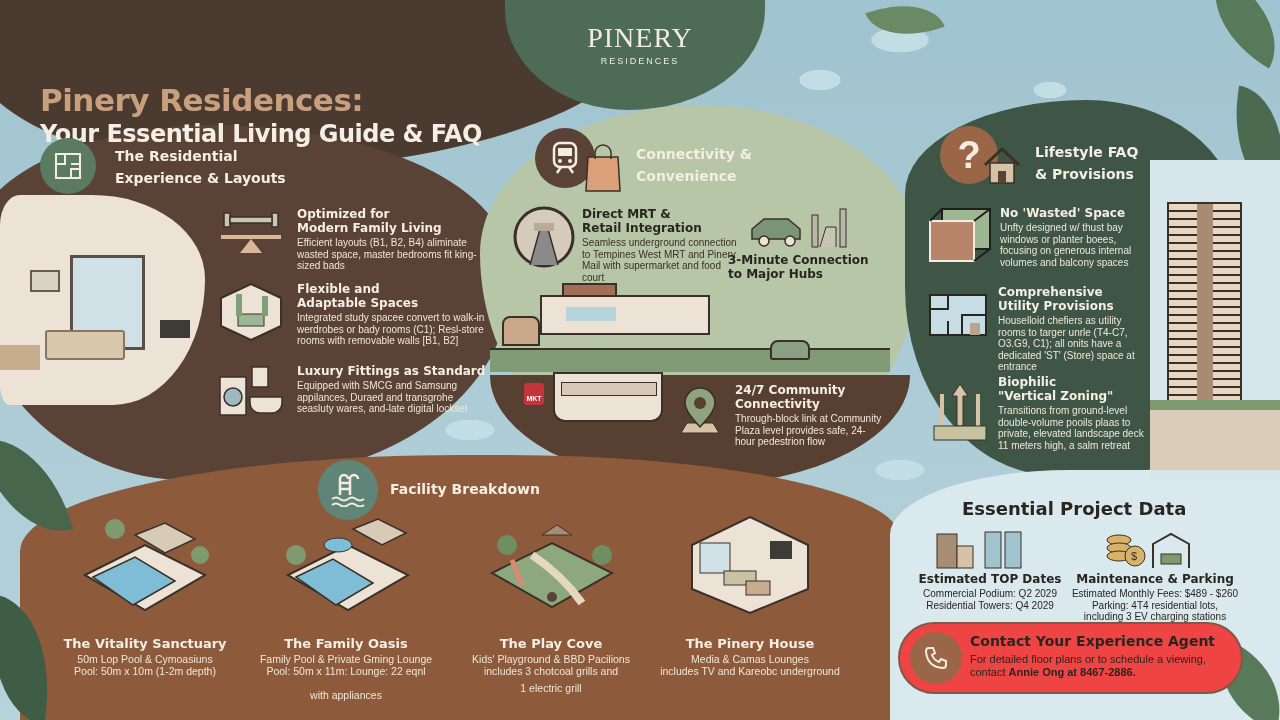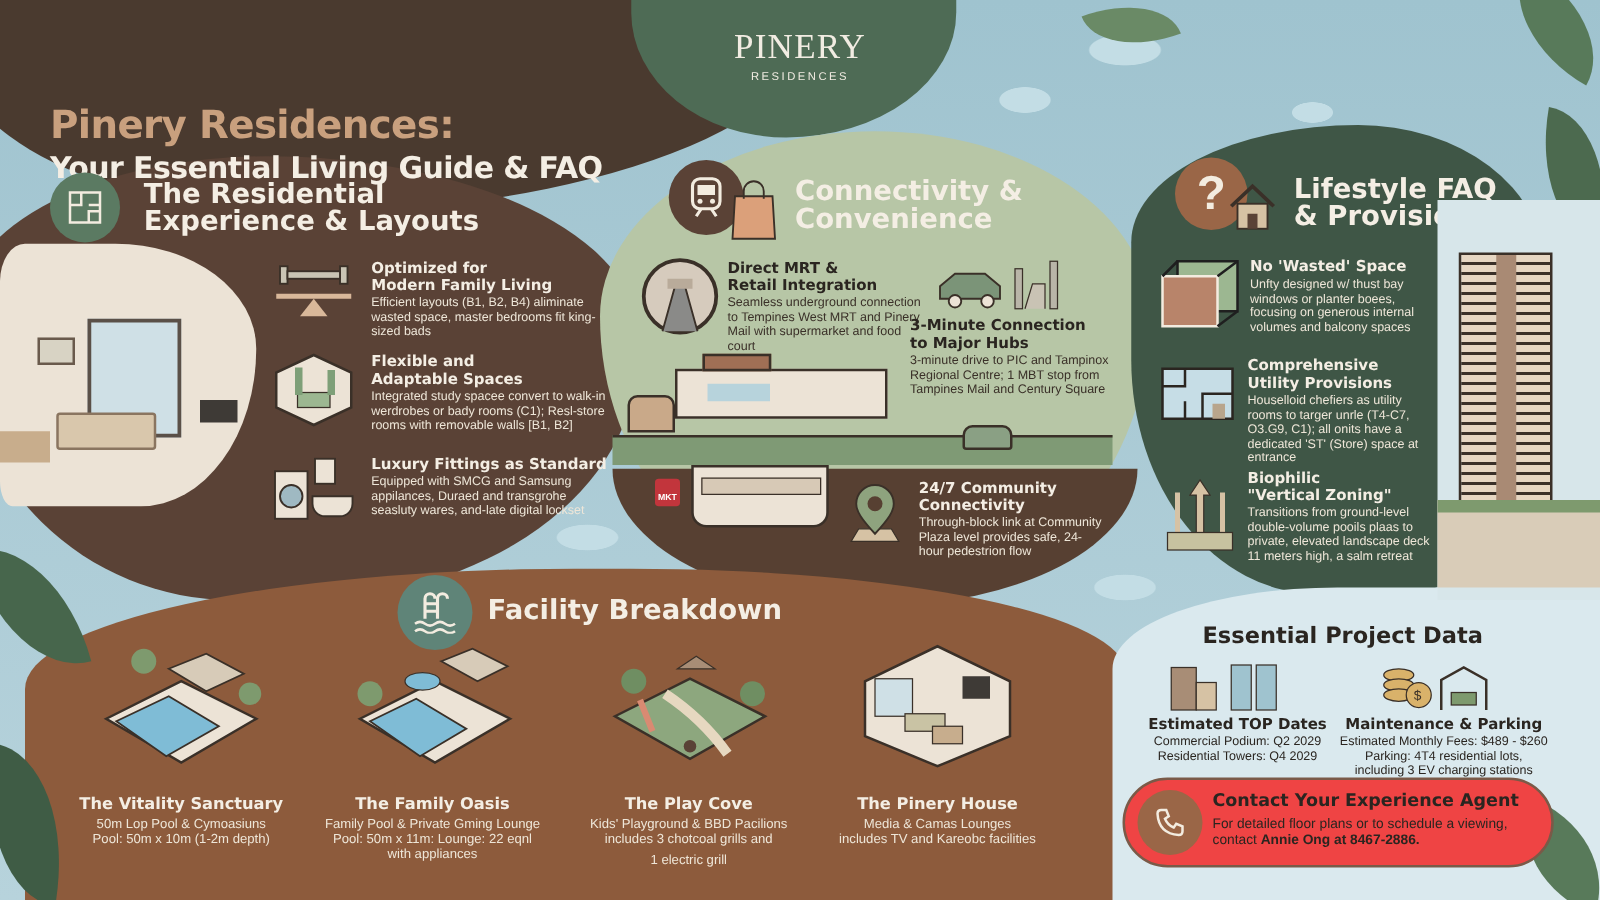--- a/index.html
+++ b/index.html
@@ -24,21 +24,21 @@
   .faq-blob{left:905px;top:100px;width:330px;height:375px;background:#3f5646;border-radius:55% 45% 35% 45% / 25% 30% 40% 50%}
   .sky{left:1150px;top:160px;width:130px;height:320px;background:#d7e6ea}
   .fac-blob{left:20px;top:455px;width:880px;height:275px;background:#8d5b3c;border-radius:50% 45% 0 0 / 35% 30% 0 0}
   .data-blob{left:890px;top:470px;width:400px;height:260px;background:#dae9ee;border-radius:45% 0 0 0 / 25% 0 0 0}
   .leaf{position:absolute;background:#587a5a;border-radius:0 100% 0 100%}
   .t1{left:40px;top:86px;font-size:31px;color:#c9a07e;font-family:"DejaVu Sans",sans-serif;font-weight:bold;letter-spacing:-.5px}
   .logo{left:580px;top:22px;width:120px;text-align:center;color:#f1ece2}
   .logo .big{font-family:"Liberation Serif",serif;font-size:28px;letter-spacing:1px}
   .logo .small{font-size:9px;letter-spacing:2px;margin-top:2px}
   .sec-icon{position:absolute;width:56px;height:56px;border-radius:50%;display:flex;align-items:center;justify-content:center;color:#f3ece0;font-weight:bold}
-  .sec-title{position:absolute;font-family:"DejaVu Sans",sans-serif;font-weight:bold;font-size:22px;line-height:22px;color:#f4eee4}
+  .sec-title{position:absolute;font-family:"DejaVu Sans",sans-serif;font-weight:bold;font-size:14px;line-height:22px;color:#f4eee4}
   .item-title{font-family:"DejaVu Sans",sans-serif;font-weight:bold;font-size:12px;line-height:14px;color:#f4eee4}
   .item-body{font-size:10px;line-height:11.5px;color:#eee6d8;margin-top:2px}
   .item{position:absolute}
   .ico{position:absolute}
   .dark{color:#2a2520}
   .fac-card{position:absolute;width:200px;text-align:center}
   .fac-card .item-title{font-size:13px}
   .fac-card .item-body{font-size:10.5px;line-height:12px}
   .iso{position:absolute;width:140px;height:100px}
   .contact{left:898px;top:622px;width:345px;height:72px;background:#ef4444;border:2px solid #7a5a48;border-radius:36px}
@@ -173,21 +173,20 @@
       <circle cx="14" cy="36" r="5" fill="#ece3d6" stroke="#3a3028" stroke-width="1.5"></circle>
       <circle cx="40" cy="36" r="5" fill="#ece3d6" stroke="#3a3028" stroke-width="1.5"></circle>
       <rect x="62" y="10" width="6" height="32" fill="#b9b5a8" stroke="#3a3028"></rect>
       <rect x="90" y="4" width="6" height="38" fill="#b9b5a8" stroke="#3a3028"></rect>
       <path d="M70 42 L76 22 H86 L86 42" fill="#c9c3b4" stroke="#3a3028"></path>
     </svg>
 </div>
 <div class="item" style="left:728px;top:253px;width:180px;text-align:left">
   <div class="item-title dark">3-Minute Connection</div>
   <div class="item-title dark">to Major Hubs</div>
-  <div class="item-body" style="color:#3a3028">3-minute drive to PIC and Tampinox Regional Centre; 1 MBT stop from Tampines Mail and Century Square</div>
 </div>
 
 <div class="abs" style="left:540px;top:295px;width:170px;height:40px;background:#ece3d6;border:2px solid #3a3028">
   <div style="position:absolute;left:20px;top:-14px;width:55px;height:14px;background:#a06f55;border:2px solid #3a3028"></div>
   <div style="position:absolute;left:24px;top:10px;width:50px;height:14px;background:#b7d3dc"></div>
 </div>
 <div class="abs" style="left:502px;top:316px;width:38px;height:30px;background:#c9a989;border:2px solid #3a3028;border-radius:8px 8px 0 0"></div>
 <div class="abs" style="left:490px;top:348px;width:400px;height:24px;background:#7f9a75;border-top:2px solid #3a3028"></div>
 <div class="abs" style="left:770px;top:340px;width:40px;height:20px;background:#8aa084;border:2px solid #3a3028;border-radius:8px 8px 3px 3px"></div>
 <div class="abs" style="left:553px;top:372px;width:110px;height:50px;background:#ece3d6;border:2px solid #3a3028;border-radius:0 0 12px 12px">
@@ -315,32 +314,32 @@
 
 <div class="fac-card" style="left:45px;top:637px">
   <div class="item-title">The Vitality Sanctuary</div>
   <div class="item-body">50m Lop Pool &amp; Cymoasiuns</div>
   <div class="item-body" style="margin-top:0">Pool: 50m x 10m (1-2m depth)</div>
 </div>
 <div class="fac-card" style="left:246px;top:637px">
   <div class="item-title">The Family Oasis</div>
   <div class="item-body">Family Pool &amp; Private Gming Lounge</div>
   <div class="item-body" style="margin-top:0">Pool: 50m x 11m: Lounge: 22 eqnl</div>
-  <div class="item-body" style="margin-top:0">with appliances</div>
+  <div class="item-body" style="margin-top:12px">with appliances</div>
 </div>
 <div class="fac-card" style="left:451px;top:637px">
   <div class="item-title">The Play Cove</div>
   <div class="item-body">Kids' Playground &amp; BBD Pacilions</div>
   <div class="item-body" style="margin-top:0">includes 3 chotcoal grills and</div>
   <div class="item-body" style="margin-top:5px">1 electric grill</div>
 </div>
 <div class="fac-card" style="left:650px;top:637px">
   <div class="item-title">The Pinery House</div>
   <div class="item-body">Media &amp; Camas Lounges</div>
-  <div class="item-body" style="margin-top:0">includes TV and Kareobc facilities</div>
+  <div class="item-body" style="margin-top:0">includes TV and Kareobc underground</div>
 </div>
 
 <div class="abs" style="left:962px;top:498px;font-family:'DejaVu Sans',sans-serif;font-weight:bold;font-size:18px;color:#2a2520">Essential Project Data</div>
 
 <div class="ico" style="left:935px;top:530px">
   <svg width="90" height="40" viewBox="0 0 90 40">
       <rect x="2" y="4" width="20" height="34" fill="#a88d76" stroke="#3a3028"></rect>
       <rect x="22" y="16" width="16" height="22" fill="#d6c2a4" stroke="#3a3028"></rect>
       <rect x="50" y="2" width="16" height="36" fill="#9fc3cf" stroke="#3a3028"></rect>
       <rect x="70" y="2" width="16" height="36" fill="#9fc3cf" stroke="#3a3028"></rect>

